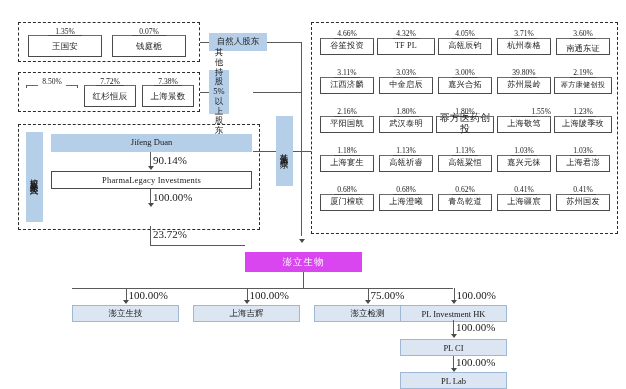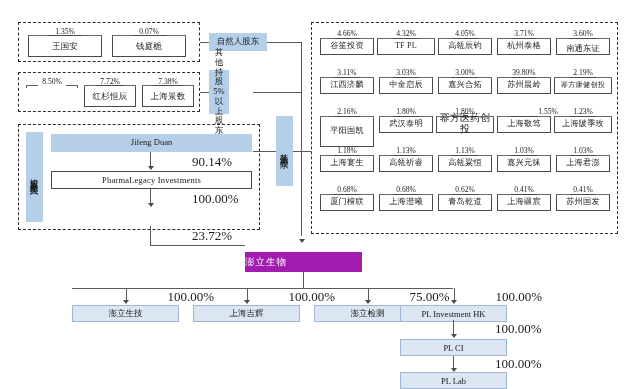--- a/index.html
+++ b/index.html
@@ -58,42 +58,41 @@
   .vlabel{
     background:#b6cfe8;
     display:flex;align-items:center;justify-content:center;
     writing-mode:vertical-rl;
     text-orientation:upright;
     font-size:8.5px;
     letter-spacing:1.2px;
     color:#1a1a1a;
   }
   .mainbox{
-    background:#a21caf;
+    background:#d946ef;
     color:#ffffff;
-    display:flex;align-items:center;
+    display:flex;align-items:center;justify-content:center;
     font-size:9.5px;
     letter-spacing:1px;
   }
   .ln{position:absolute;background:#5a5a5a;}
   .lnh{height:1px;}
   .lnv{width:1px;}
   .arrow-d{
     position:absolute;
     width:0;height:0;
     border-left:3px solid transparent;
     border-right:3px solid transparent;
     border-top:4.5px solid #4a4a4a;
   }
   .lbl{
     position:absolute;
-    font-size:13px;
+    font-size:11px;
     color:#1a1a1a;
     white-space:nowrap;
-    margin-left:39px;
   }
   
   .brk{position:absolute;height:1px;background:#6b6b6b;}
 </style>
 </head>
 <body>
 
 <div id="canvas">
 
   <div class="abs dashgroup" style="left:18px;top:22px;width:182px;height:40px;"></div>
@@ -268,21 +267,21 @@
       <div class="ln lnv" style="left: 550px; top: 77px; height: 3px;"></div>
       <div class="pct" style="left: 497px; top: 68px; width: 54px;">39.80%</div>
       <div class="abs wbox" style="left: 554px; top: 77px; width: 58px; height: 17px;">
         <span style="font-size: 7.2px;">幂方康健创投</span>
       </div>
       <div class="brk" style="left: 554px; top: 77px; width: 16px;"></div>
       <div class="brk" style="left: 596px; top: 77px; width: 16px;"></div>
       <div class="ln lnv" style="left: 554px; top: 77px; height: 3px;"></div>
       <div class="ln lnv" style="left: 611px; top: 77px; height: 3px;"></div>
       <div class="pct" style="left: 554px; top: 68px; width: 58px;">2.19%</div>
-      <div class="abs wbox" style="left: 320px; top: 116px; width: 54px; height: 31px;">
+      <div class="abs wbox" style="left: 320px; top: 116px; width: 54px; height: 17px;">
         <span style="font-size: 8.2px;">平阳国凯</span>
       </div>
       <div class="brk" style="left: 320px; top: 116px; width: 14px;"></div>
       <div class="brk" style="left: 360px; top: 116px; width: 14px;"></div>
       <div class="ln lnv" style="left: 320px; top: 116px; height: 3px;"></div>
       <div class="ln lnv" style="left: 373px; top: 116px; height: 3px;"></div>
       <div class="pct" style="left: 320px; top: 107px; width: 54px;">2.16%</div>
       <div class="abs wbox" style="left: 379px; top: 116px; width: 54px; height: 17px;">
         <span style="font-size: 8.2px;">武汉泰明</span>
       </div>
@@ -299,21 +298,21 @@
       <div class="ln lnv" style="left: 436px; top: 116px; height: 3px;"></div>
       <div class="ln lnv" style="left: 493px; top: 116px; height: 3px;"></div>
       <div class="pct" style="left: 436px; top: 107px; width: 58px;">1.80%</div>
       <div class="abs wbox" style="left: 497px; top: 116px; width: 54px; height: 17px;">
         <span style="font-size: 8.2px;">上海敬笃</span>
       </div>
       <div class="brk" style="left: 497px; top: 116px; width: 14px;"></div>
       <div class="brk" style="left: 537px; top: 116px; width: 14px;"></div>
       <div class="ln lnv" style="left: 497px; top: 116px; height: 3px;"></div>
       <div class="ln lnv" style="left: 550px; top: 116px; height: 3px;"></div>
-      <div class="pct" style="left: 521px; top: 107px; width: 54px;">1.55%</div>
+      <div class="pct" style="left: 497px; top: 107px; width: 54px; text-align: right;">1.55%</div>
       <div class="abs wbox" style="left: 554px; top: 116px; width: 58px; height: 17px;">
         <span style="font-size: 8.2px;">上海陂季玫</span>
       </div>
       <div class="brk" style="left: 554px; top: 116px; width: 16px;"></div>
       <div class="brk" style="left: 596px; top: 116px; width: 16px;"></div>
       <div class="ln lnv" style="left: 554px; top: 116px; height: 3px;"></div>
       <div class="ln lnv" style="left: 611px; top: 116px; height: 3px;"></div>
       <div class="pct" style="left: 554px; top: 107px; width: 58px;">1.23%</div>
       <div class="abs wbox" style="left: 320px; top: 155px; width: 54px; height: 17px;">
         <span style="font-size: 8.2px;">上海宴生</span>

